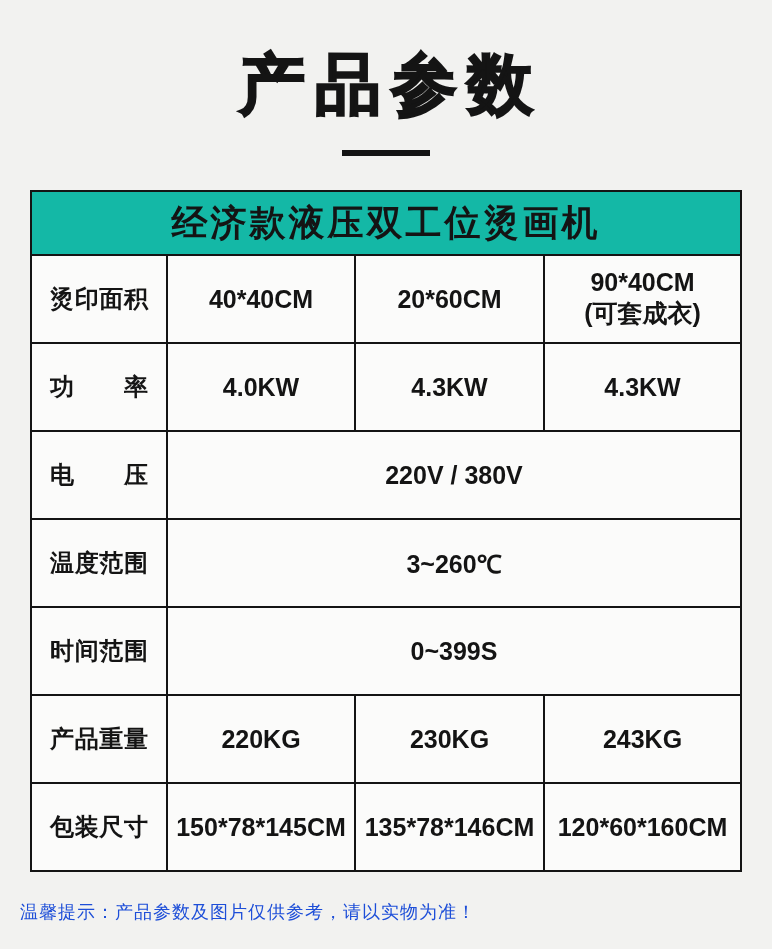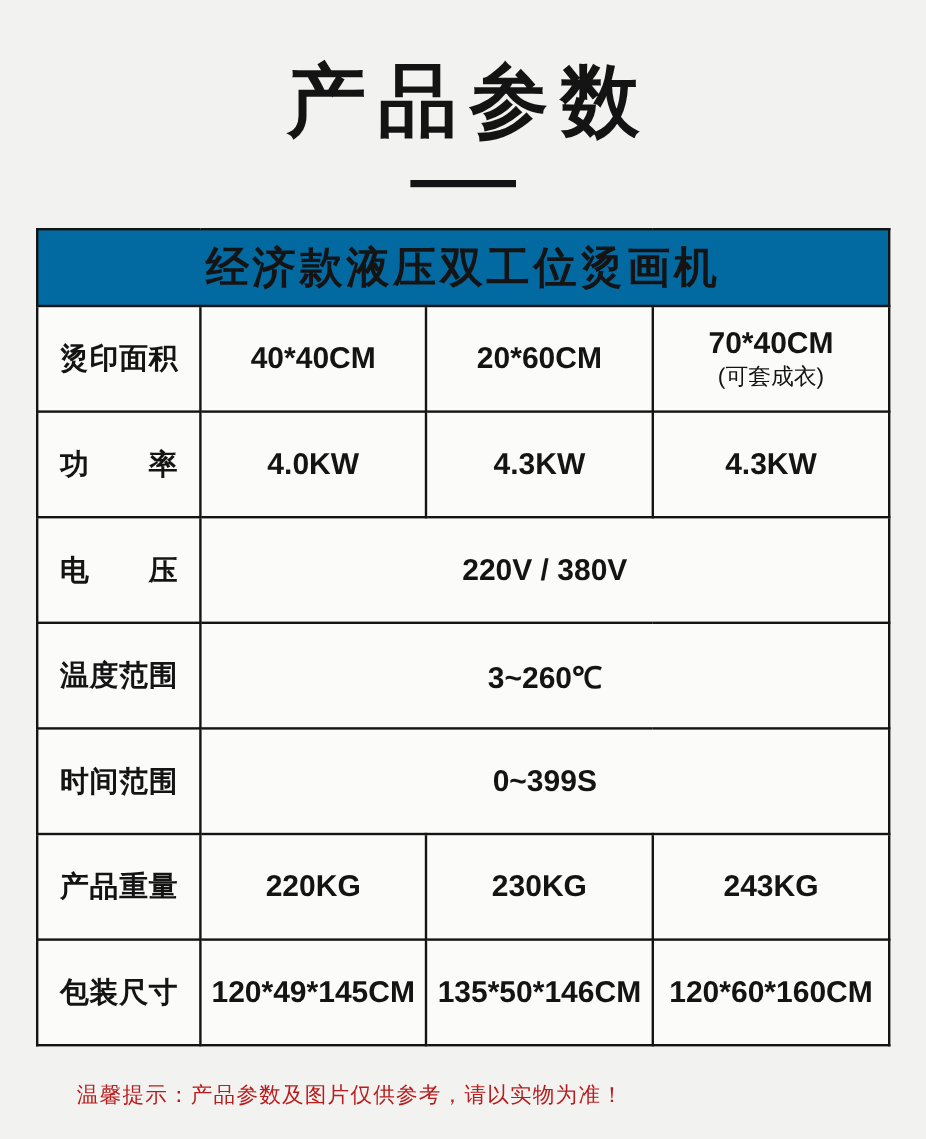--- a/index.html
+++ b/index.html
@@ -8,21 +8,21 @@
     background: #f2f2f0;
     font-family: "Liberation Sans", sans-serif;
     color: #141414;
   }
   .page { position: relative; width: 772px; height: 949px; overflow: hidden; }
 
   
   .page-title {
     position: absolute; top: 40px; left: 0; width: 100%;
     text-align: center;
-    font-size: 66px; font-weight: 400;
+    font-size: 66px; font-weight: 700;
     letter-spacing: 10px; padding-left: 10px; box-sizing: border-box;
     -webkit-text-stroke: 2px #141414;
     color: #141414;
   }
   .title-underline {
     position: absolute; top: 150px; left: 342px;
     width: 88px; height: 6px; background: #141414;
   }
 
   
@@ -31,38 +31,38 @@
     width: 710px;
     border-collapse: collapse; table-layout: fixed;
     text-align: center;
   }
   .spec-table th, .spec-table td {
     border: 2px solid #141414;
     background: #fbfbfa;
     padding: 0;
   }
   .spec-table thead th {
-    background: #0369a1;
+    background: #14b8a6;
     height: 62px;
     font-size: 36px; font-weight: bold;
     letter-spacing: 3px;
   }
   .spec-table tbody tr { height: 88px; }
   .spec-table td {
     font-size: 25px; font-weight: bold;
     white-space: nowrap;
   }
   td.lbl { text-align: left; padding-left: 18px; font-size: 24px; }
   .lbl-in { display: flex; justify-content: space-between; width: 98px; }
-  .cell-sub { font-size: 19px; font-weight: normal; margin-top: 0; }
+  .cell-sub { font-size: 25px; font-weight: bold; margin-top: 0; }
 
   .bottom-note {
     position: absolute; top: 900px; left: 20px;
     font-size: 18px; font-weight: normal;
-    letter-spacing: 1px; color: #b91c1c; margin-left: 44px;
+    letter-spacing: 1px; color: #1d4ed8;
   }
 </style>
 </head>
 <body>
 
 <div class="page">
 
   <div class="page-title">产品参数</div>
   <div class="title-underline"></div>
 
@@ -84,21 +84,21 @@
             <span class="lbl-in">
               <span>烫</span>
               <span>印</span>
               <span>面</span>
               <span>积</span>
             </span>
           </td>
         <td>40*40CM</td>
         <td>20*60CM</td>
         <td>
-          <div>70*40CM</div>
+          <div>90*40CM</div>
           <div class="cell-sub">(可套成衣)</div>
         </td>
       </tr>
       <tr>
         <td class="lbl">
             <span class="lbl-in">
               <span>功</span>
               <span>率</span>
             </span>
           </td>
@@ -152,22 +152,22 @@
       </tr>
       <tr>
         <td class="lbl">
             <span class="lbl-in">
               <span>包</span>
               <span>装</span>
               <span>尺</span>
               <span>寸</span>
             </span>
           </td>
-        <td>120*49*145CM</td>
-        <td>135*50*146CM</td>
+        <td>150*78*145CM</td>
+        <td>135*78*146CM</td>
         <td>120*60*160CM</td>
       </tr>
     </tbody>
   </table>
 
   <div class="bottom-note">温馨提示：产品参数及图片仅供参考，请以实物为准！</div>
 
 </div>
 
 </body></html>

